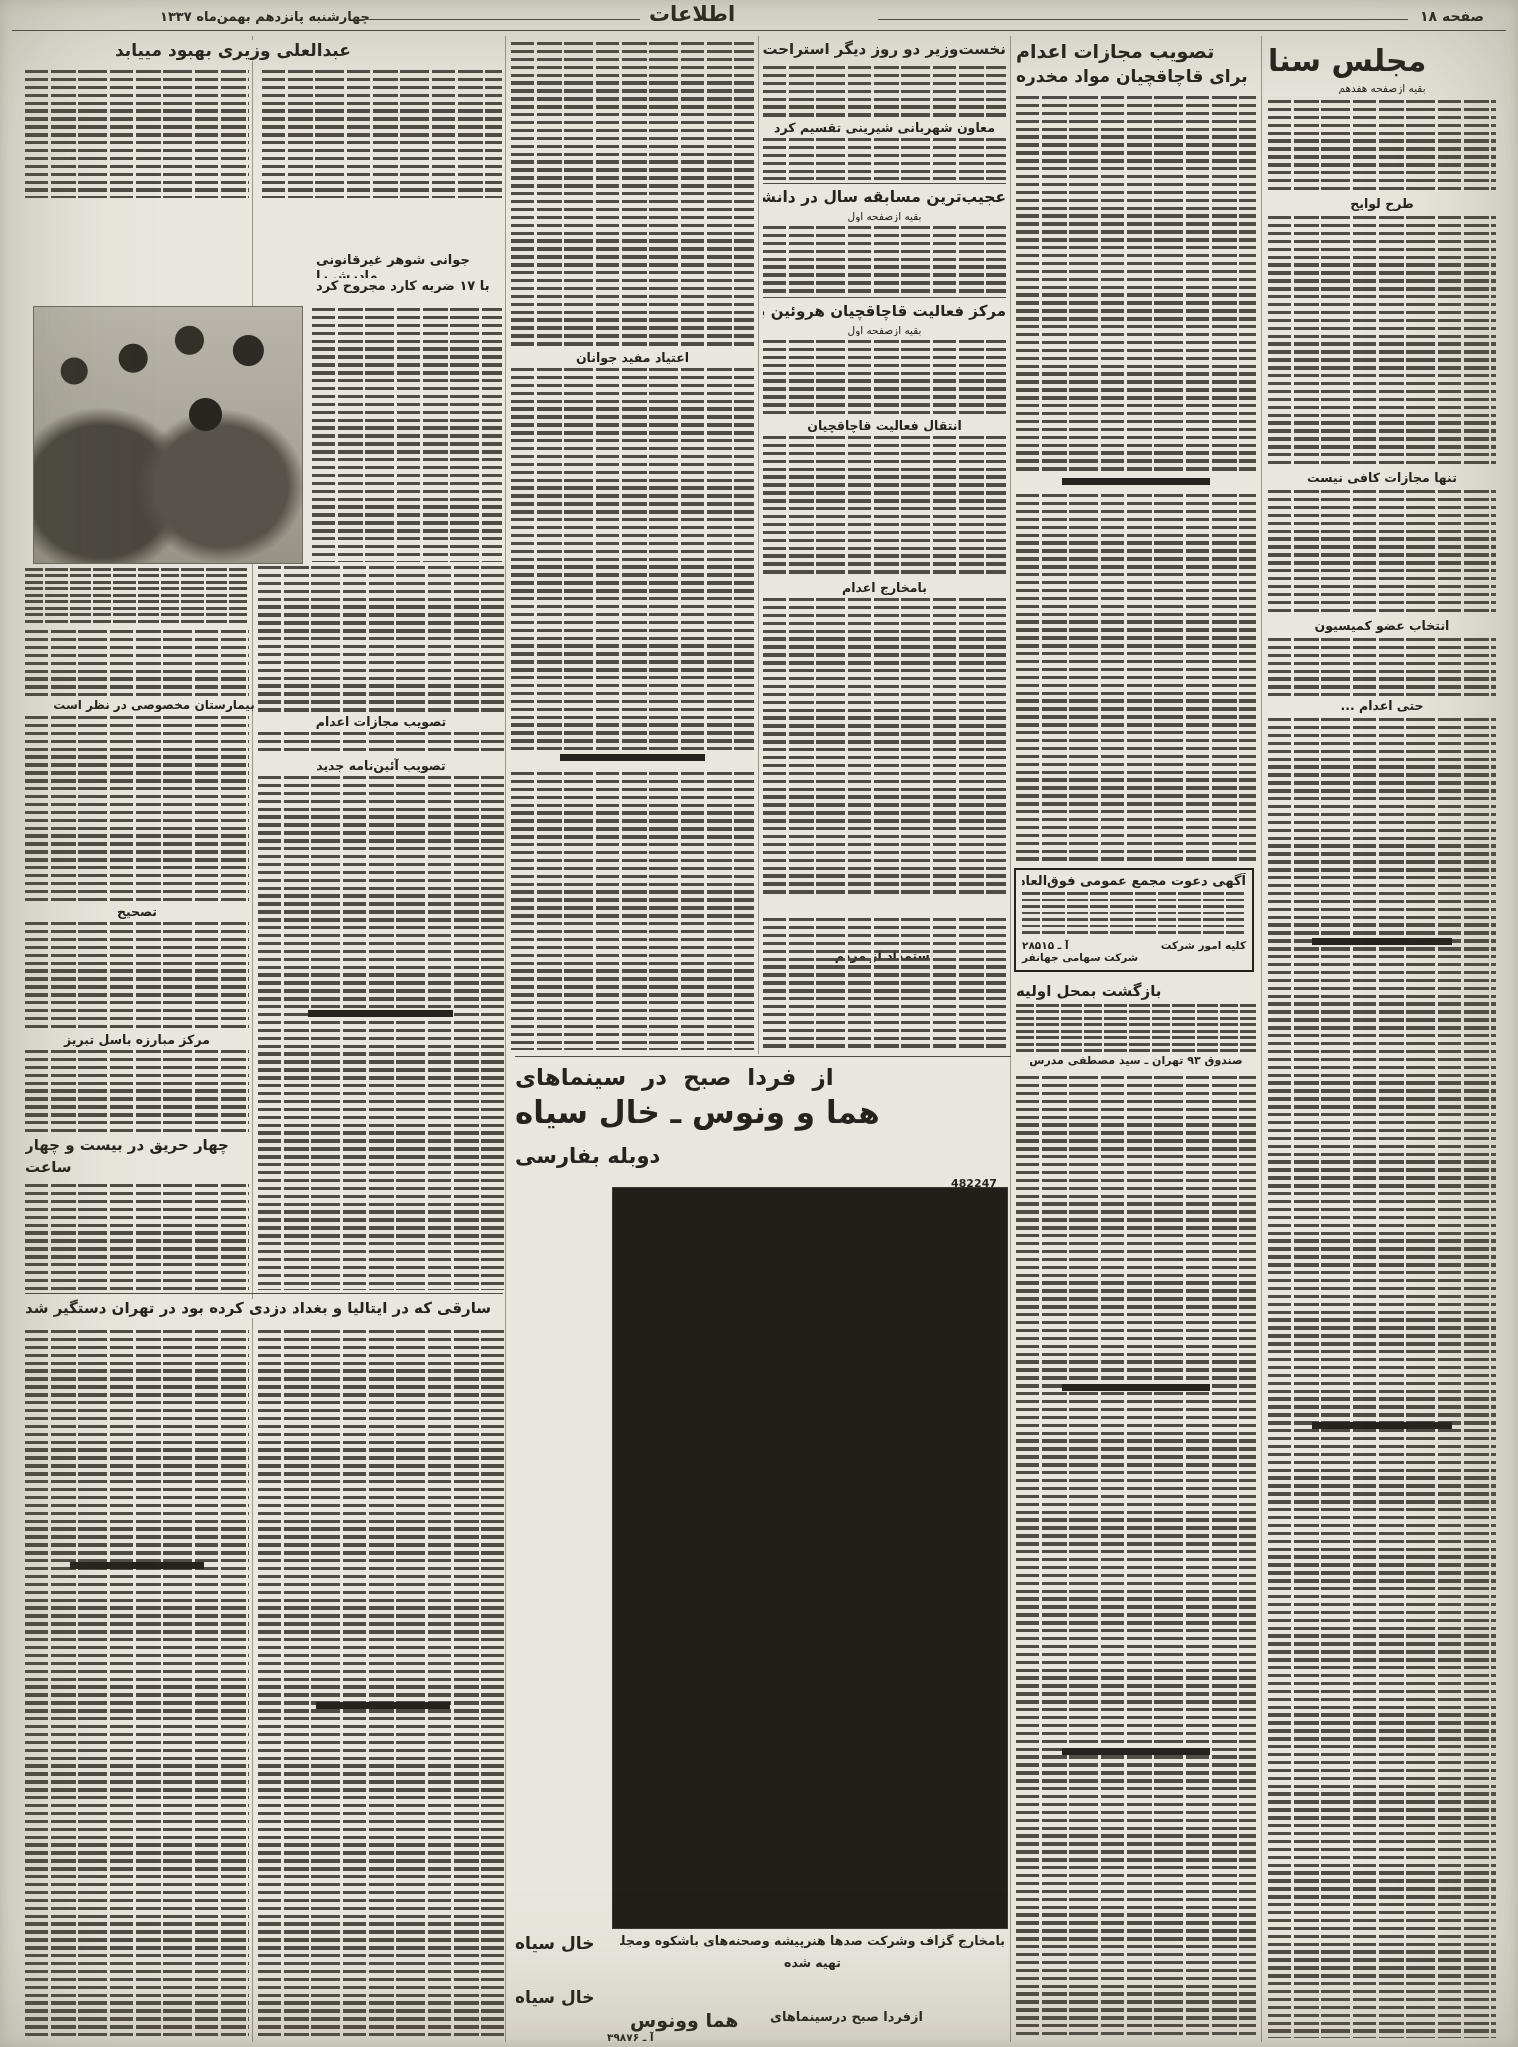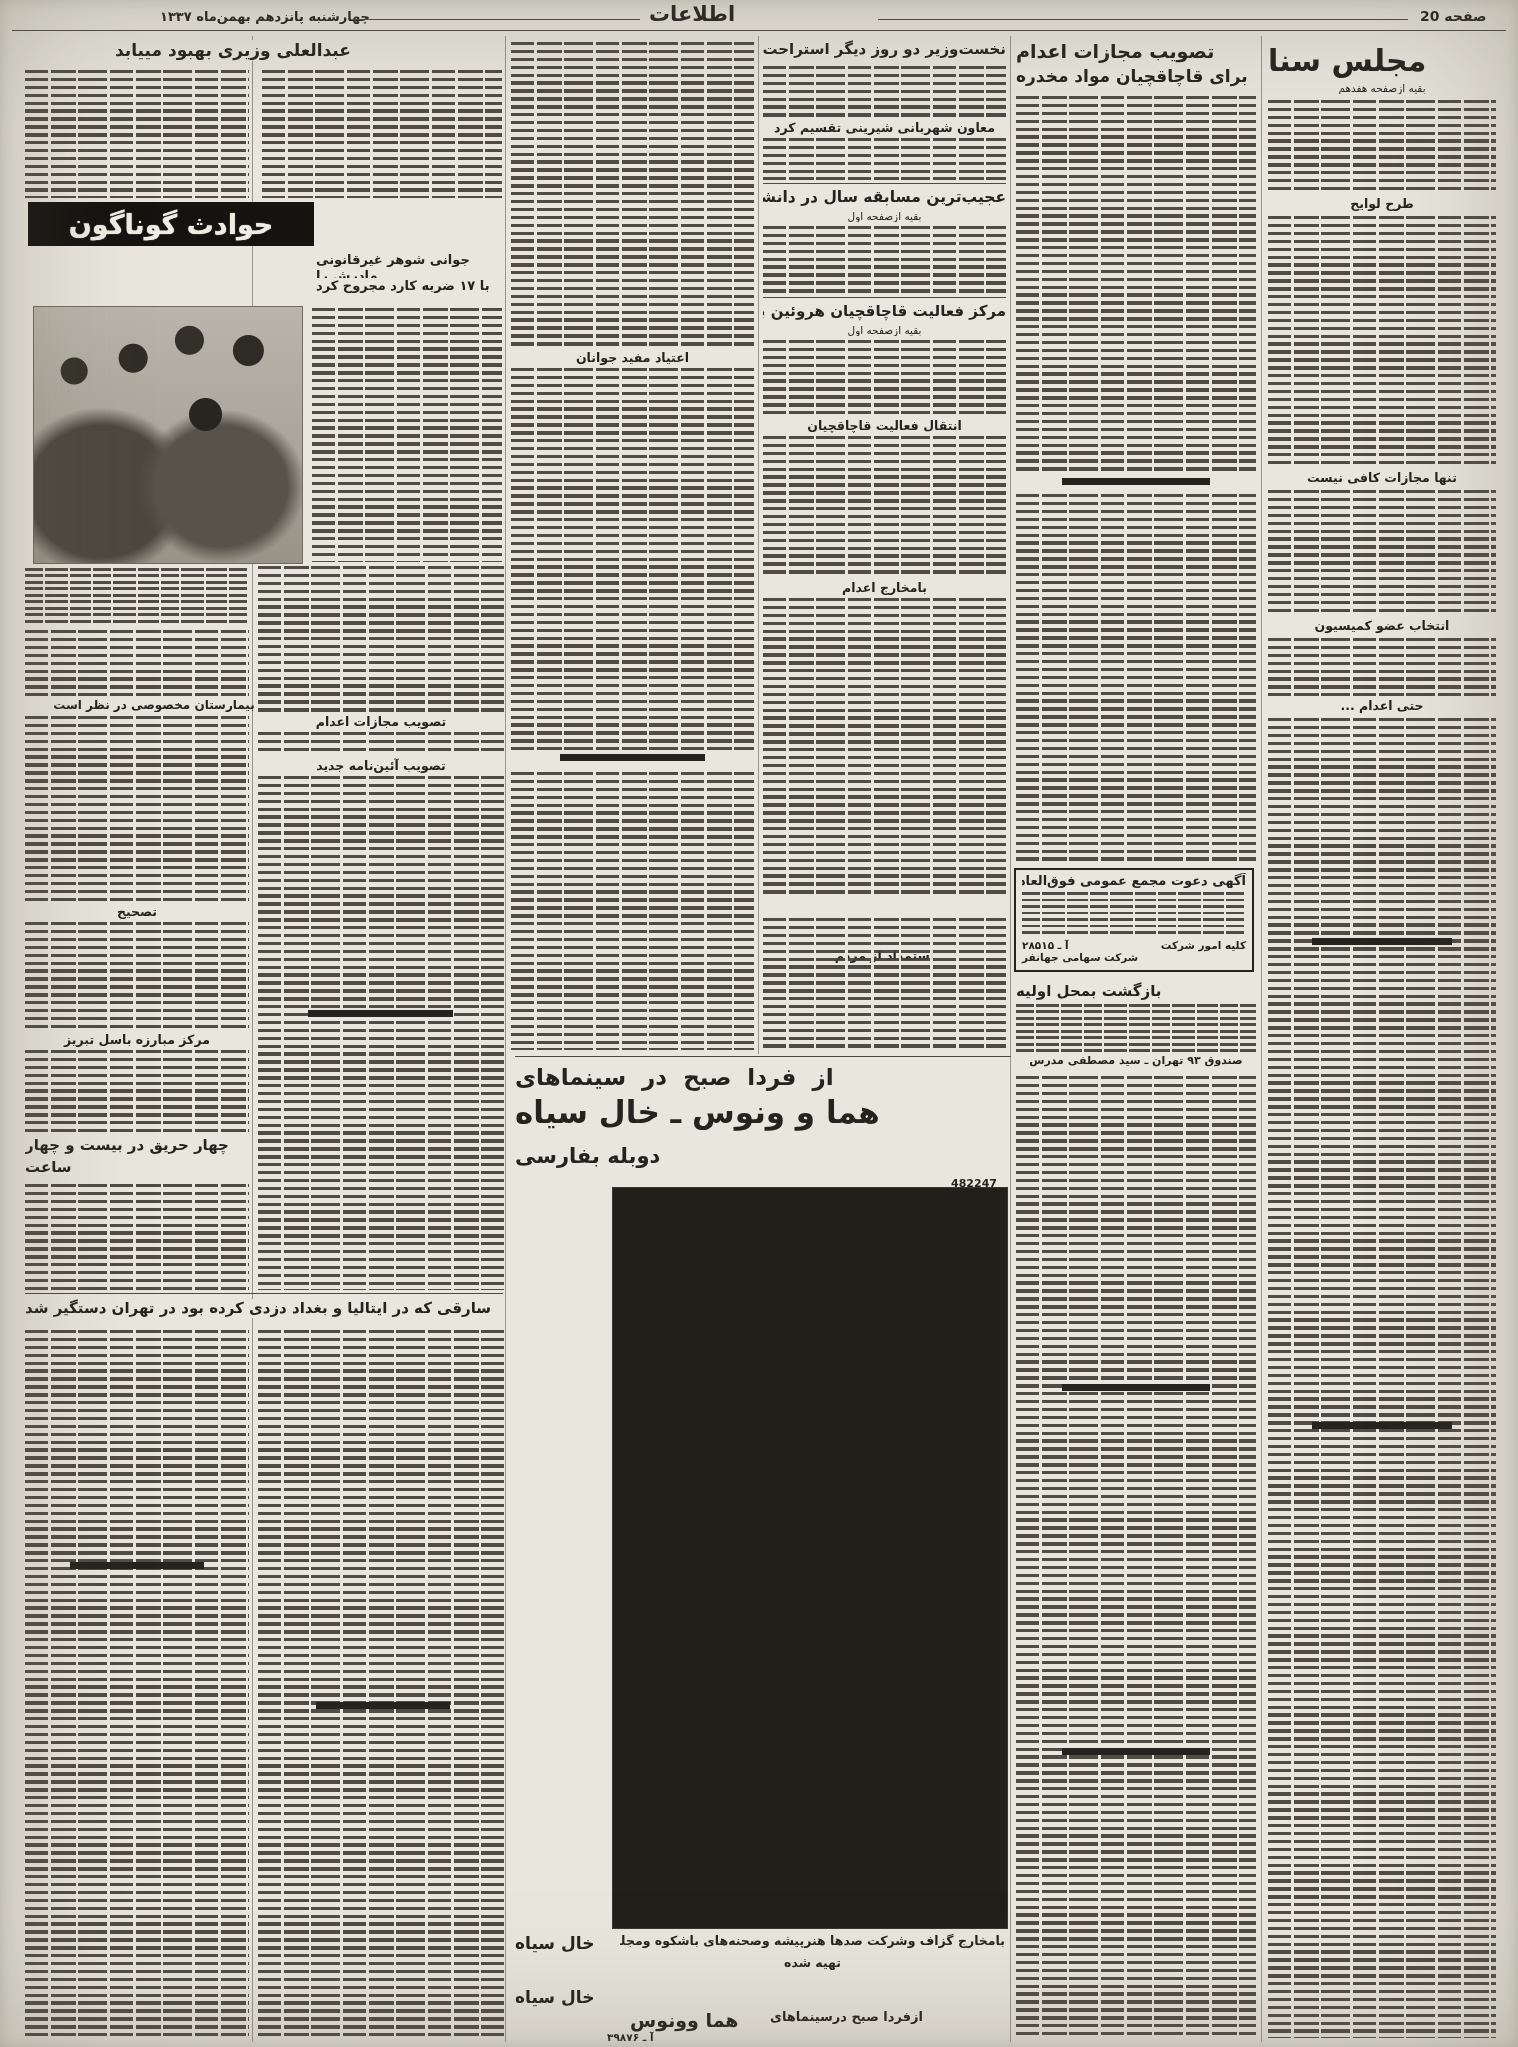--- a/index.html
+++ b/index.html
@@ -76,21 +76,21 @@
     font-weight:bold;letter-spacing:2px;text-shadow:0 0 1px #fff;
   }
 </style>
 </head>
 <body>
 
 <div id="page">
 
   <div class="c" style="left:70px;top:9px;width:300px;font-size:13px;font-weight:bold;white-space:nowrap;">چهارشنبه پانزدهم بهمن‌ماه ۱۳۳۷</div>
   <div class="c hd" style="left:649px;top:1px;width:220px;font-size:21px;">اطلاعات</div>
-  <div class="c hd" style="left:1420px;top:8px;width:84px;font-size:14px;">صفحه 20</div>
+  <div class="c hd" style="left:1420px;top:8px;width:84px;font-size:14px;">صفحه ۱۸</div>
   <div class="c rule" style="left:352px;top:19px;width:288px;"></div>
   <div class="c rule" style="left:878px;top:19px;width:530px;"></div>
   <div class="c rule" style="left:12px;top:30px;width:1494px;"></div>
 
   <div class="c vr" style="left:252px;top:36px;height:2006px;"></div>
   <div class="c vr" style="left:505px;top:36px;height:2006px;"></div>
   <div class="c vr" style="left:758px;top:36px;height:1018px;"></div>
   <div class="c vr" style="left:1010px;top:36px;height:2006px;"></div>
   <div class="c vr" style="left:1261px;top:36px;height:2006px;"></div>
 
@@ -155,21 +155,20 @@
   <div class="c greek" style="left:511px;top:42px;width:243px;height:306px;"></div>
   <div class="c sub" style="left:511px;top:350px;width:243px;">اعتیاد مفید جوانان</div>
   <div class="c greek" style="left:511px;top:368px;width:243px;height:382px;"></div>
   <div class="c bl" style="left:560px;top:754px;width:145px;"></div>
   <div class="c greek" style="left:511px;top:772px;width:243px;height:278px;"></div>
 
   <div class="c hd paperbg" style="left:115px;top:40px;width:340px;font-size:17px;">عبدالعلی وزیری بهبود مییابد</div>
   <div class="c greek" style="left:25px;top:70px;width:224px;height:128px;"></div>
   <div class="c greek" style="left:262px;top:70px;width:240px;height:128px;"></div>
 
-  <div class="c banner" style="left:28px;top:202px;width:286px;height:44px;font-size:27px;">حوادث گوناگون</div>
 
   <div class="c hd paperbg" style="left:316px;top:252px;width:186px;font-size:13px;white-space:normal;">جوانی شوهر غیرقانونی مادرش را</div>
   <div class="c hd paperbg" style="left:316px;top:278px;width:186px;font-size:13px;">با ۱۷ ضربه کارد مجروح کرد</div>
 
   <div class="c photo-family" style="left:33px;top:306px;width:268px;height:256px;"></div>
 
   <div class="c greek" style="left:312px;top:308px;width:190px;height:254px;"></div>
   <div class="c greek" style="left:258px;top:566px;width:246px;height:146px;"></div>
   <div class="c sub" style="left:258px;top:714px;width:246px;">تصویب مجازات اعدام</div>
   <div class="c greek" style="left:258px;top:732px;width:246px;height:24px;"></div>

